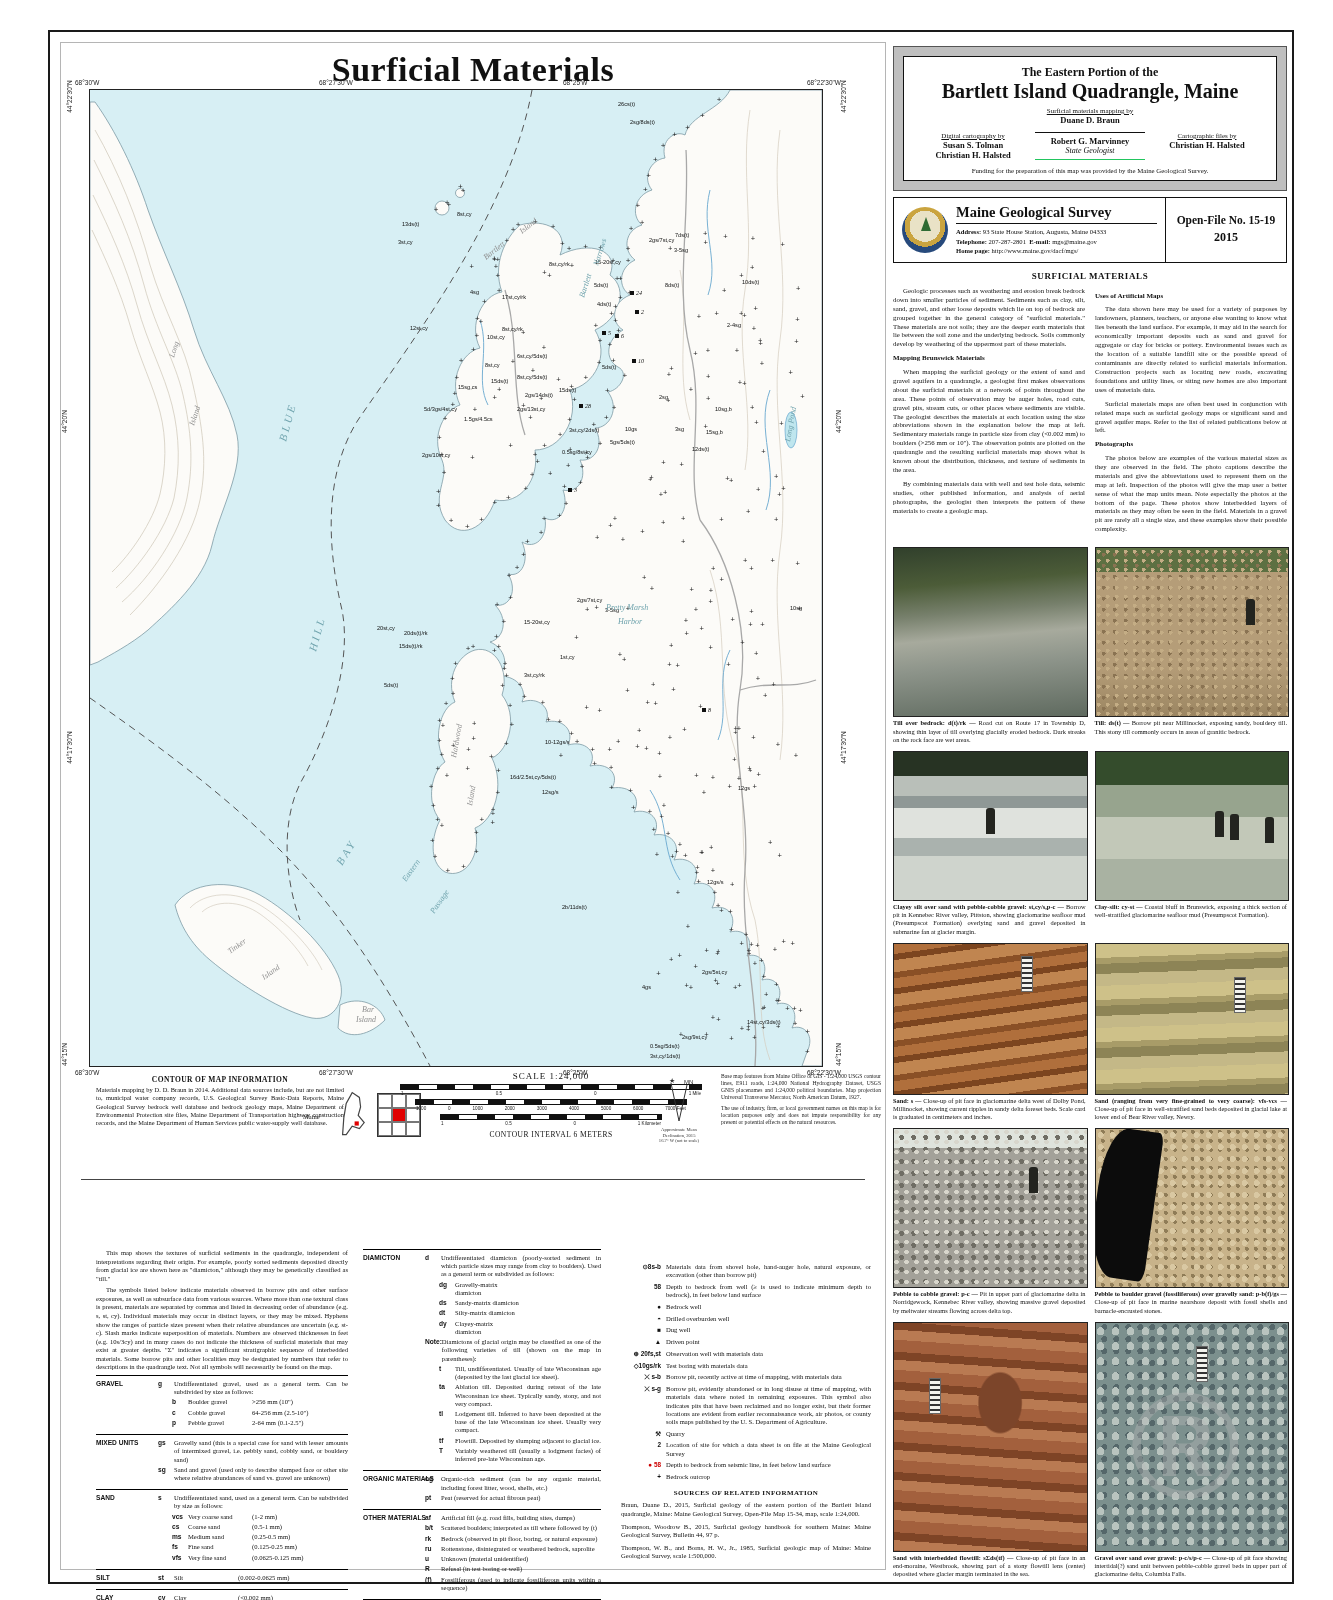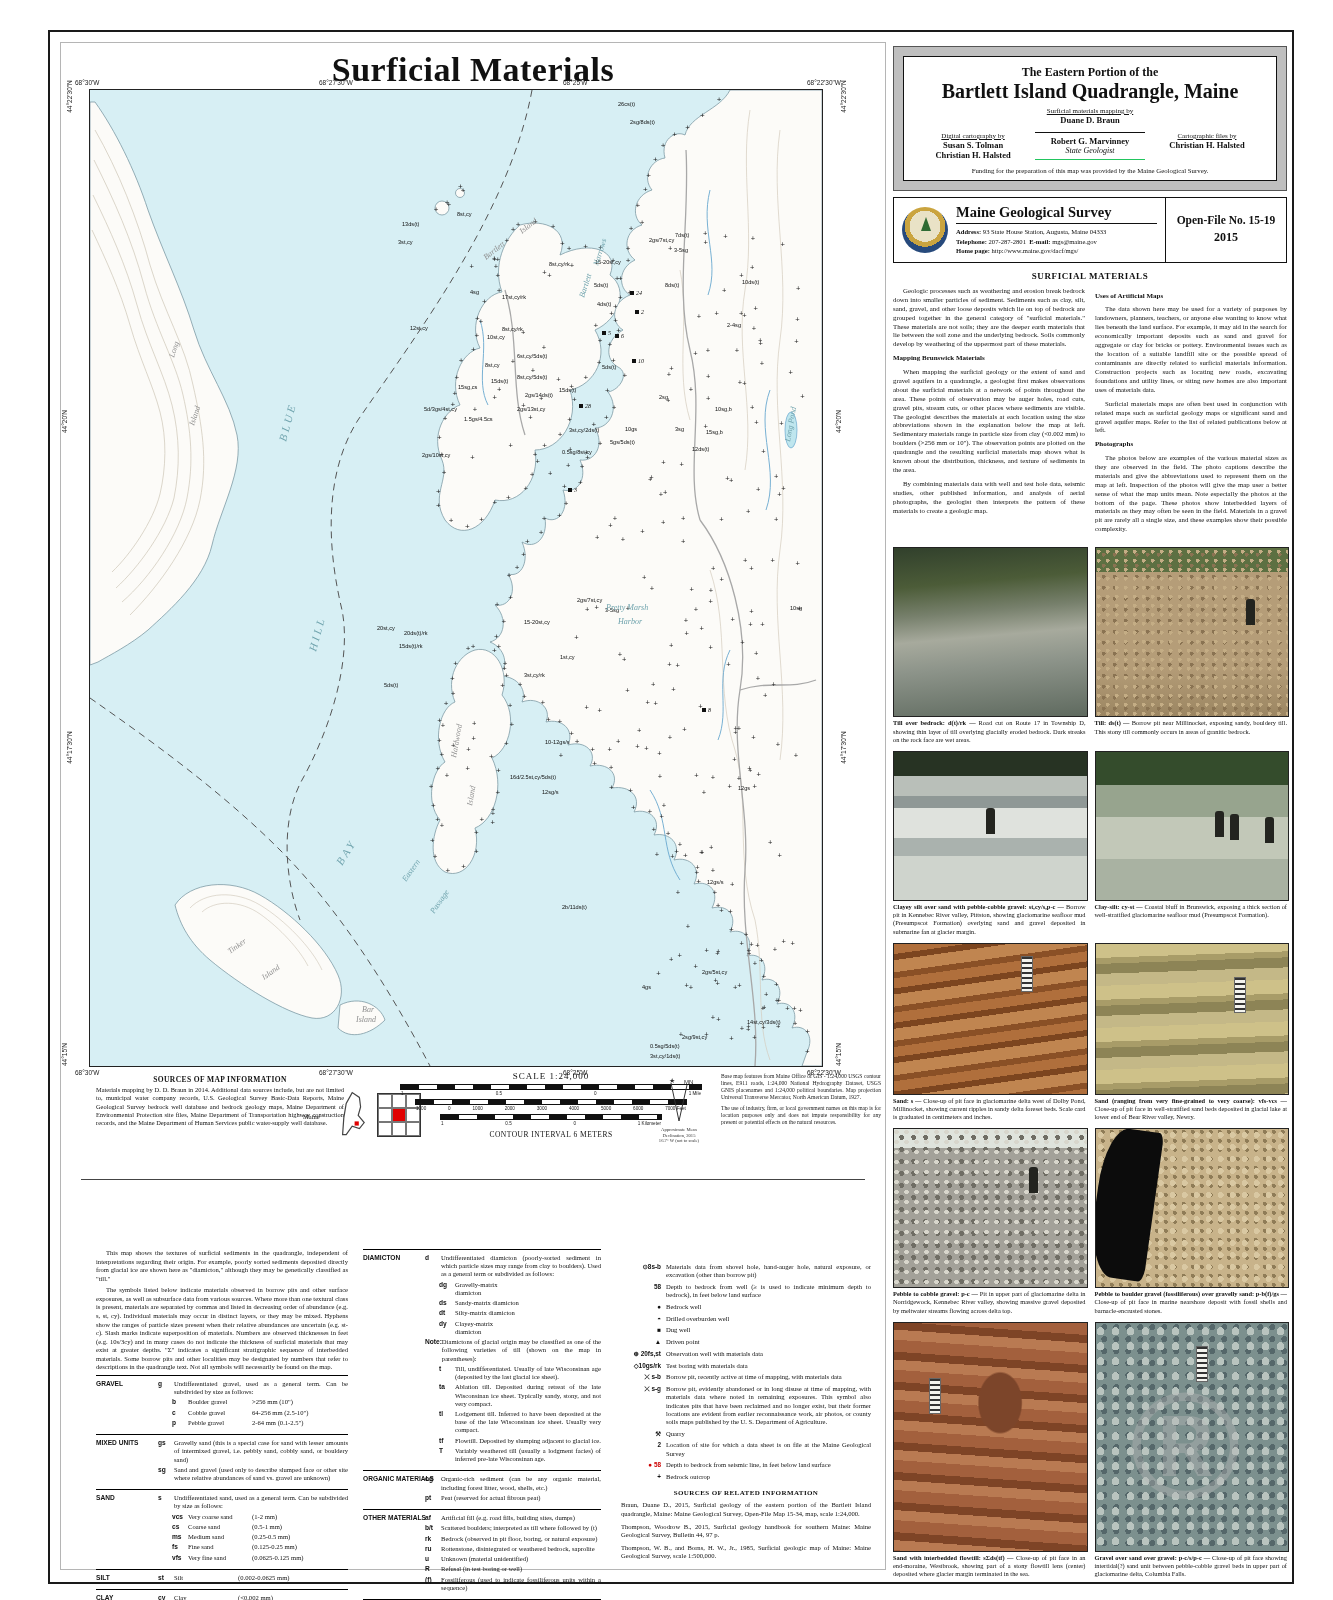--- a/index.html
+++ b/index.html
@@ -697,21 +697,21 @@
         <div class="coord" style="left: -8px; top: 375.333px; transform: rotate(-90deg);">44°20'N</div>
         <div class="coord" style="left: 766px; top: 375.333px; transform: rotate(-90deg);">44°20'N</div>
         <div class="coord" style="left: -8px; top: 700.667px; transform: rotate(-90deg);">44°17'30"N</div>
         <div class="coord" style="left: 766px; top: 700.667px; transform: rotate(-90deg);">44°17'30"N</div>
         <div class="coord" style="left: -8px; top: 1008px; transform: rotate(-90deg);">44°15'N</div>
         <div class="coord" style="left: 766px; top: 1008px; transform: rotate(-90deg);">44°15'N</div>
       </div>
 
     <div id="strip">
       <div id="sources-block">
-        <h4>SOURCES OF MAP INFORMATION</h4>
+        <h4>CONTOUR OF MAP INFORMATION</h4>
         <p>Materials mapping by D. D. Braun in 2014.  Additional data sources include, but are not limited to, municipal water company records, U.S. Geological Survey Basic-Data Reports, Maine Geological Survey bedrock well database and bedrock geology maps, Maine Department of Environmental Protection site files, Maine Department of Transportation highway construction records, and the Maine Department of Human Services public water-supply well database.</p>
       </div>
       <div id="locator">
         <span id="maine-label">Maine</span>
         <svg id="maine-shape" width="40" height="48" viewBox="0 0 30 40">
           <path d="M8,38 L9,24 L11,12 L16,3 L22,7 L23,15 L21,22 L26,28 L22,33 L16,31 L11,38 Z" fill="#fff" stroke="#444" stroke-width="1"></path>
           <rect x="18" y="27" width="3.5" height="3.5" fill="#e00000"></rect>
         </svg>
         <div id="quad-grid">
           <div></div>

